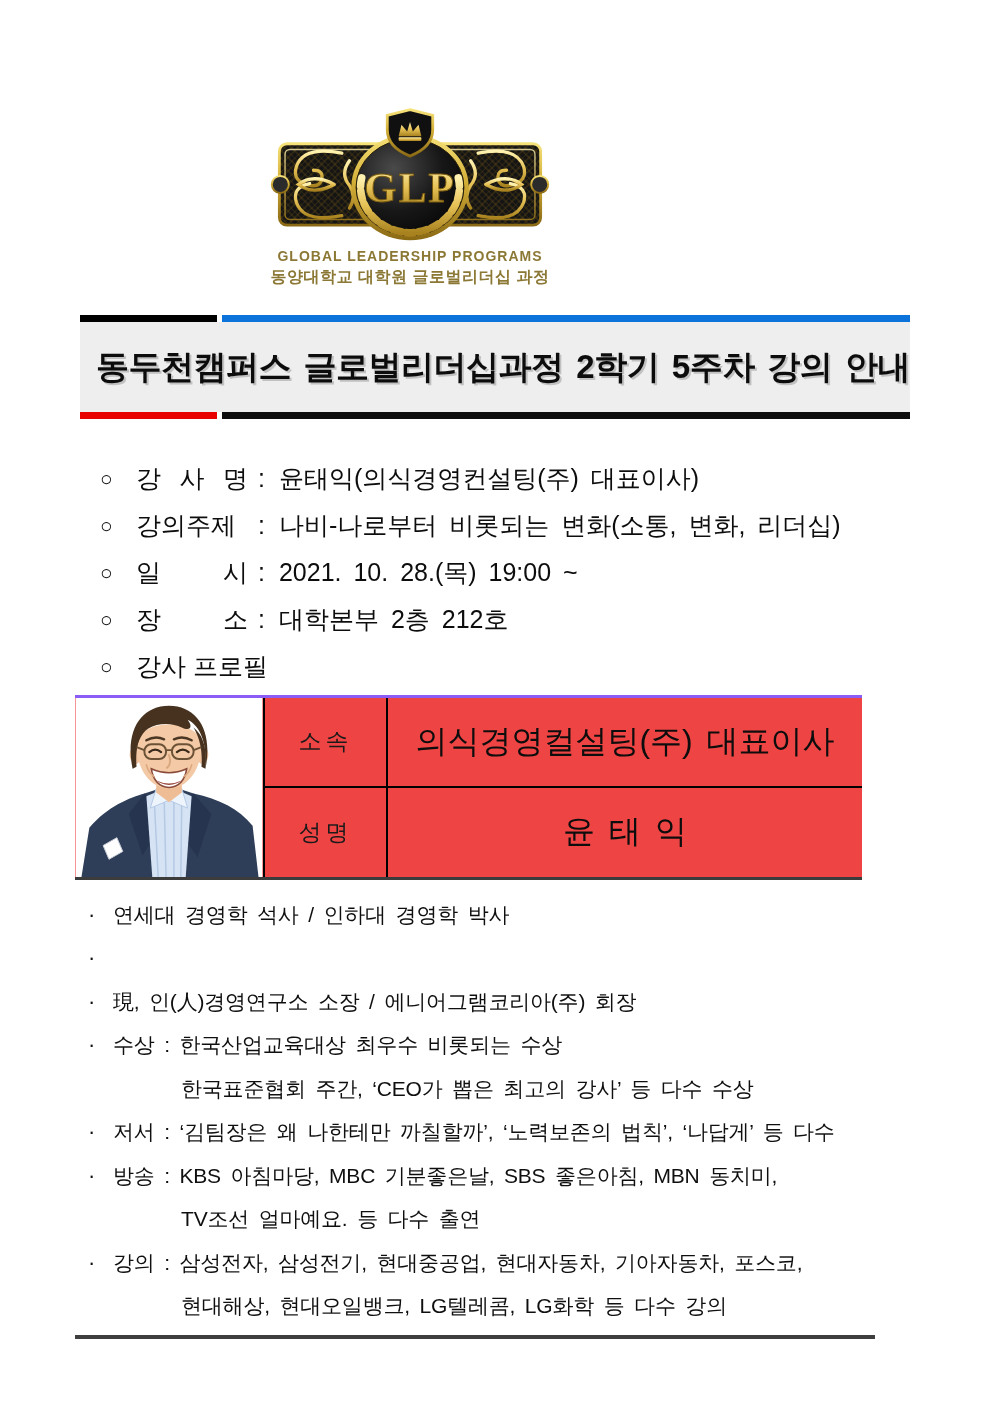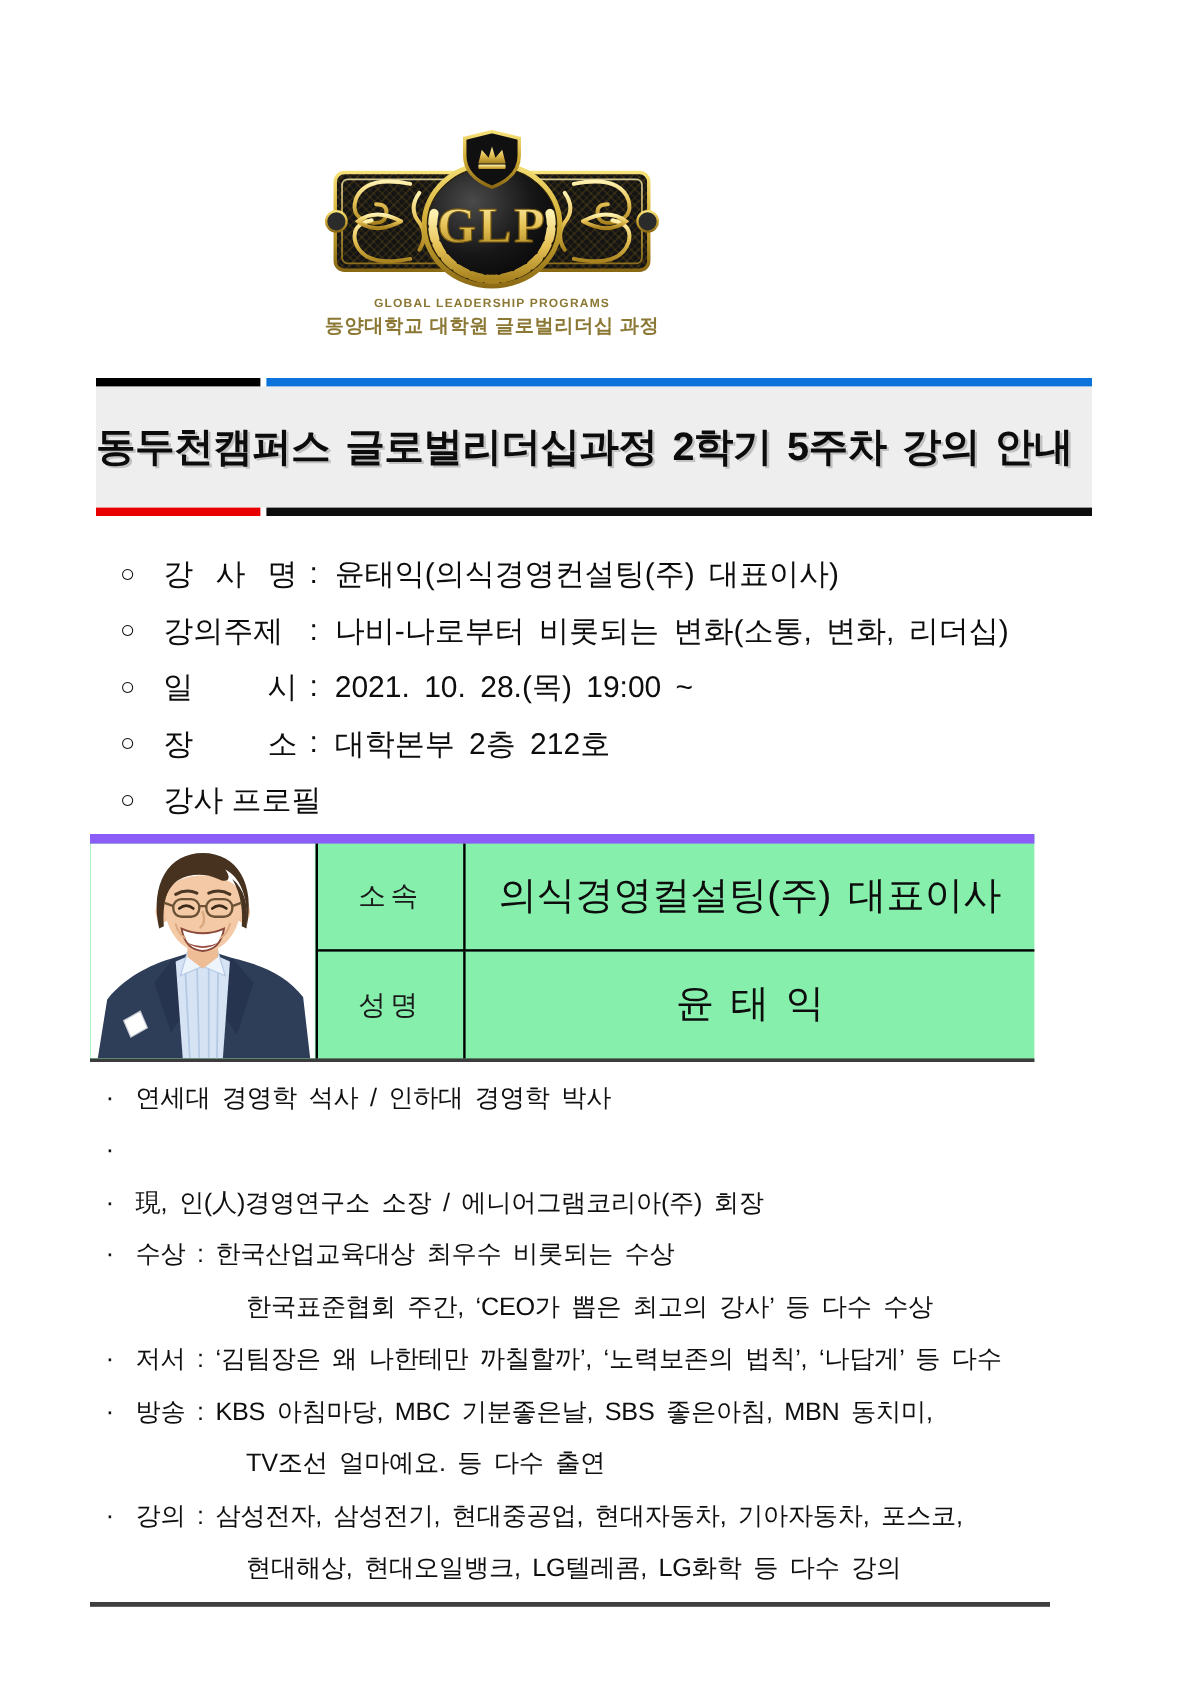--- a/index.html
+++ b/index.html
@@ -7,68 +7,68 @@
     width:992px;height:1403px;background:#ffffff;
     font-family:"Liberation Sans","DejaVu Sans",sans-serif;
     color:#111;
   }
   .page{position:relative;width:992px;height:1403px;overflow:hidden;background:#fff;}
 
   
   .logo-block{position:absolute;top:104px;left:0;width:820px;text-align:center;}
   .emblem{display:block;margin:0 auto;width:284px;height:142px;}
   .logo-line1{margin-top:7px;font-size:13px;font-weight:bold;color:#8c7835;letter-spacing:.3px;}
-  .logo-line2{margin-top:2px;font-size:10px;font-weight:bold;color:#8c7835;letter-spacing:1px;}
+  .logo-line2{margin-top:2px;font-size:14px;font-weight:bold;color:#8c7835;letter-spacing:1px;}
   .logo-line3{margin-top:3px;font-size:16px;font-weight:bold;color:#8c7835;letter-spacing:.5px;}
 
   
   .banner{position:absolute;left:80px;top:315px;width:830px;}
   .banner-edge{display:flex;height:7px;}
   .banner-edge .seg1{width:16.5%;margin-right:5px;}
   .banner-edge .seg2{flex:1;}
   .edge-top .seg1{background:#000000;}
   .edge-top .seg2{background:#0b73d9;}
   .edge-bottom .seg1{background:#e80000;}
   .edge-bottom .seg2{background:#0d0d0d;}
-  .banner-body{height:101px;background:#eeeeee;display:flex;align-items:center;justify-content:flex-start;}
+  .banner-body{height:90px;background:#eeeeee;display:flex;align-items:center;justify-content:flex-end;padding-left:36px;}
   .banner-body h1{
     margin:0;font-size:33px;font-weight:bold;color:#0c0c0c;white-space:nowrap;
     letter-spacing:-0.5px;word-spacing:4px;
     text-shadow:2px 2px 0 rgba(110,110,110,.35);
   }
 
   
   .bullets{position:absolute;left:100px;top:455px;width:830px;font-size:25px;color:#0d0d0d;}
   .b-row{height:47px;display:flex;align-items:center;white-space:nowrap;}
   .b-marker{width:36px;font-size:21px;color:#111;}
   .b-label{display:inline-block;width:112px;text-align:justify;text-align-last:justify;}
   .b-label.wide{width:auto;text-align-last:auto;}
   .b-colon{margin:0 14px 0 10px;}
   .b-value{word-spacing:5px;}
 
   
   .ptable{
     position:absolute;left:75px;top:695px;width:787px;height:179px;
-    border-top:8px solid #8b5cf6;border-bottom:3px solid #3c3c3c;
+    border-top:3px solid #8b5cf6;border-bottom:3px solid #3c3c3c;
     display:grid;grid-template-columns:190px 123px 1fr;grid-template-rows:1fr 1fr;
-    background:#86efac;
+    background:#ef4444;
   }
   .cell{display:flex;align-items:center;justify-content:center;}
   .cell.photo{grid-row:1 / 3;border-right:2px solid #000;padding:0;overflow:hidden;}
   .cell.photo svg{display:block;width:188px;height:179px;}
   .cell.lbl{border-right:2px solid #000;font-size:23px;color:#1a1a1a;letter-spacing:4px;}
   .cell.r1{border-bottom:2px solid #000;}
   .cell.val{font-size:32px;color:#0d0d0d;word-spacing:5px;}
 
   
   .credentials{position:absolute;left:75px;top:893px;width:805px;font-size:21px;color:#0f0f0f;}
   .c-row{height:43.5px;display:flex;align-items:center;padding-left:13px;white-space:nowrap;}
   .c-bullet{width:25px;font-size:22px;color:#111;}
   .c-text{word-spacing:4px;letter-spacing:-0.2px;}
-  .c-row.cont .c-text{margin-left:92px;}
+  .c-row.cont .c-text{margin-left:68px;}
 
   .bottom-rule{position:absolute;left:75px;top:1335px;width:800px;height:4px;background:#3f3f3f;}
 </style>
 </head>
 <body>
 
 <div class="page">
 
   <div class="logo-block">
     <svg class="emblem" viewBox="0 0 300 150">

